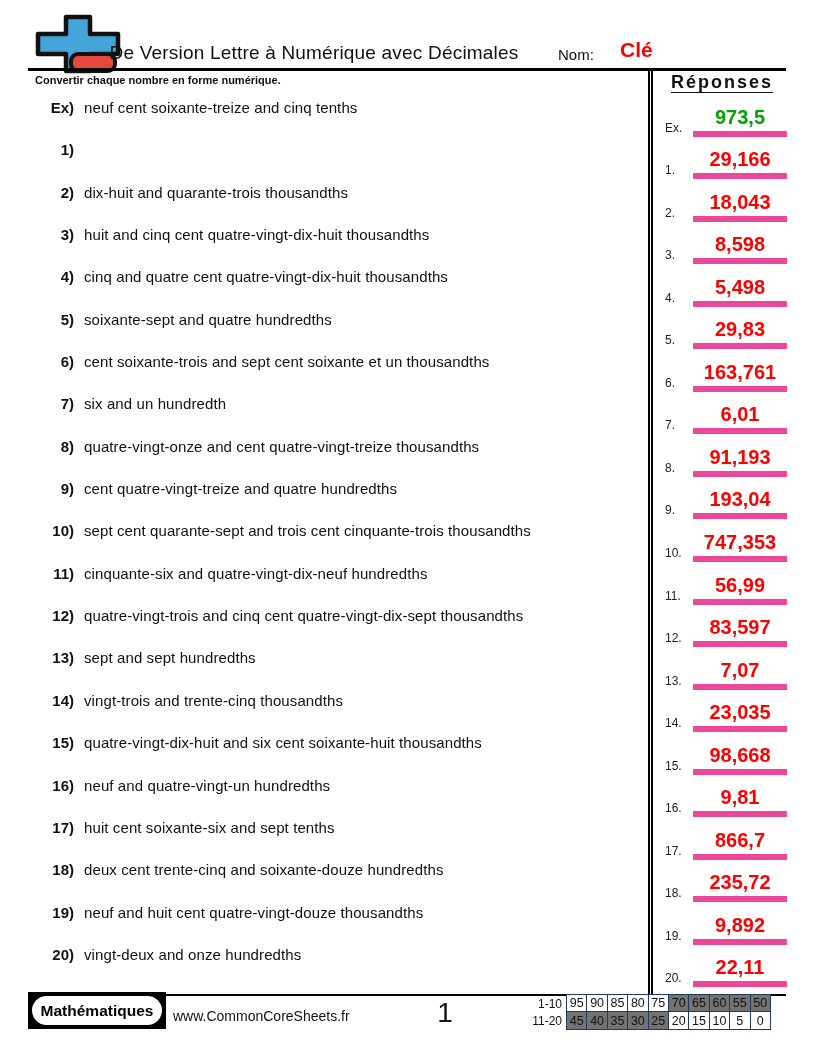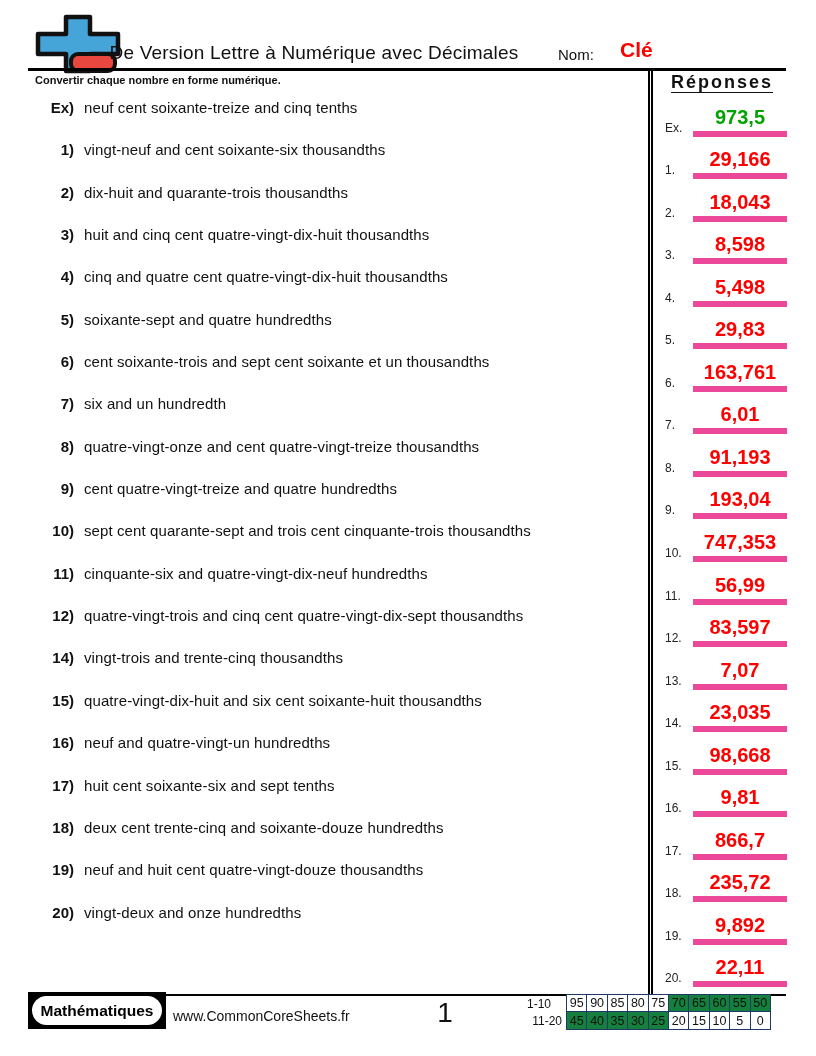--- a/index.html
+++ b/index.html
@@ -39,29 +39,29 @@
   .q-text { font-size:15px; line-height:1.2; letter-spacing:0.1px; }
   
   .footer-rule { position:absolute; left:28px; top:994px; width:758px; height:2px; background:#000; }
   .brand-box { position:absolute; left:28px; top:992px; width:138px; height:37px; background:#000; }
   .brand-pill { position:absolute; left:4px; top:4px; right:4px; bottom:4px; background:#fff;
                 border-radius:15px; display:flex; align-items:center; justify-content:center;
                 font-size:15.5px; font-weight:bold; color:#000; }
   .website { position:absolute; left:173px; top:1008px; font-size:14px; }
   .page-number { position:absolute; left:395px; top:997px; width:100px; text-align:center;
                  font-size:28px; font-weight:400; }
-  .grade-label-1 { position:absolute; left:516px; top:997px; width:46px; text-align:center; font-size:12px; }
+  .grade-label-1 { position:absolute; left:516px; top:997px; width:46px; text-align:right; font-size:12px; }
   .grade-label-2 { position:absolute; left:516px; top:1014px; width:46px; text-align:right; font-size:12px; }
   .grade-table { position:absolute; left:566px; top:994px; display:grid;
                  grid-template-columns:repeat(10, 20.4px); grid-auto-rows:17.4px;
                  border-top:1.5px solid #1f3864; border-left:1.5px solid #1f3864; }
   .g-cell { border-right:1.5px solid #1f3864; border-bottom:1.5px solid #1f3864;
             font-size:12.5px; display:flex; align-items:center; justify-content:center;
             background:#fff; color:#111; }
-  .g-blue { background:#15803d; }
+  .g-blue { background:#737373; }
 </style>
 </head>
 <body>
 
 <div class="page">
 
   <svg class="logo-icon" viewBox="0 0 98 64">
     <path d="M38 5 h24 v17 h28 v20 h-28 v17 h-24 v-17 h-28 v-20 h28 z" fill="#45a5d9" stroke="#111" stroke-width="4.5" stroke-linejoin="round"></path>
     <rect x="43" y="42" width="44" height="17" rx="7" fill="#e8473f" stroke="#111" stroke-width="4"></rect>
   </svg>
@@ -161,21 +161,20 @@
       </div>
   </div>
 
   <div class="questions-col">
     <div class="q-row">
         <span class="q-num">Ex)</span>
         <span class="q-text">neuf cent soixante-treize and cinq tenths</span>
       </div>
     <div class="q-row">
         <span class="q-num">1)</span>
-        <span class="q-text">vingt-neuf and cent soixante-six thousandths</span>
       </div>
     <div class="q-row">
         <span class="q-num">2)</span>
         <span class="q-text">dix-huit and quarante-trois thousandths</span>
       </div>
     <div class="q-row">
         <span class="q-num">3)</span>
         <span class="q-text">huit and cinq cent quatre-vingt-dix-huit thousandths</span>
       </div>
     <div class="q-row">
@@ -206,20 +205,24 @@
         <span class="q-num">10)</span>
         <span class="q-text">sept cent quarante-sept and trois cent cinquante-trois thousandths</span>
       </div>
     <div class="q-row">
         <span class="q-num">11)</span>
         <span class="q-text">cinquante-six and quatre-vingt-dix-neuf hundredths</span>
       </div>
     <div class="q-row">
         <span class="q-num">12)</span>
         <span class="q-text">quatre-vingt-trois and cinq cent quatre-vingt-dix-sept thousandths</span>
+      </div>
+    <div class="q-row">
+        <span class="q-num">13)</span>
+        <span class="q-text">sept and sept hundredths</span>
       </div>
     <div class="q-row">
         <span class="q-num">14)</span>
         <span class="q-text">vingt-trois and trente-cinq thousandths</span>
       </div>
     <div class="q-row">
         <span class="q-num">15)</span>
         <span class="q-text">quatre-vingt-dix-huit and six cent soixante-huit thousandths</span>
       </div>
     <div class="q-row">

